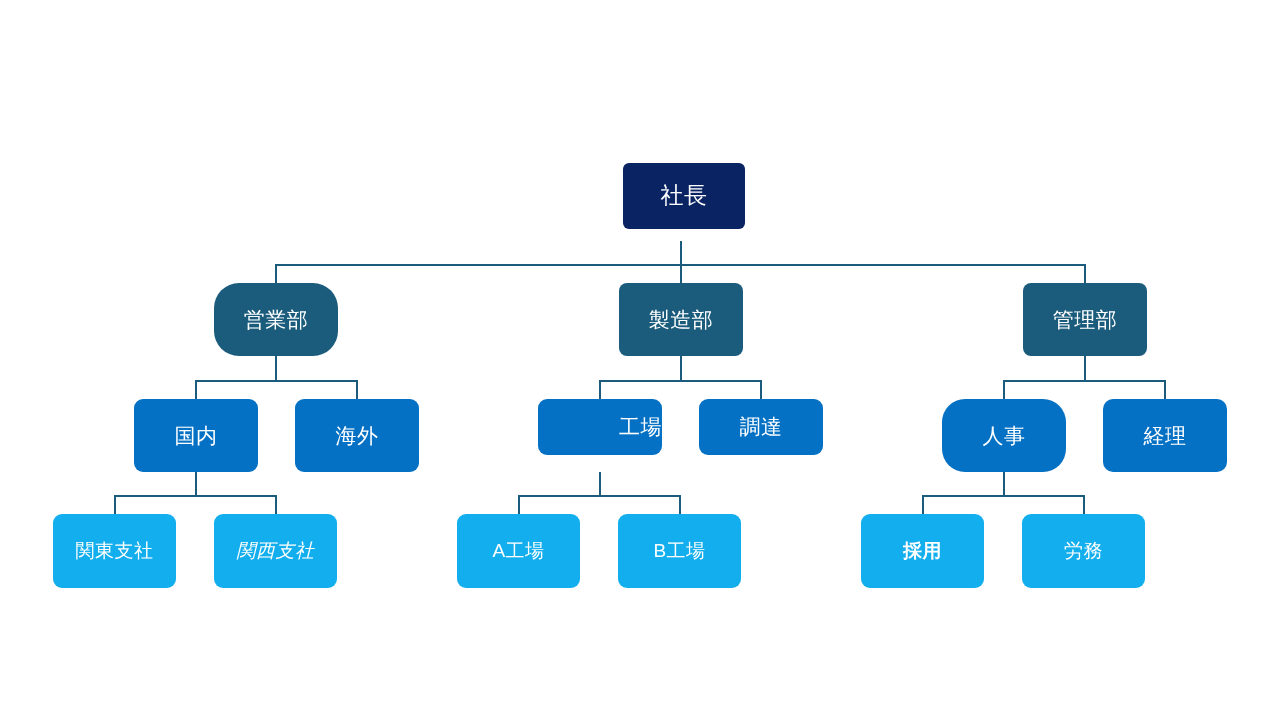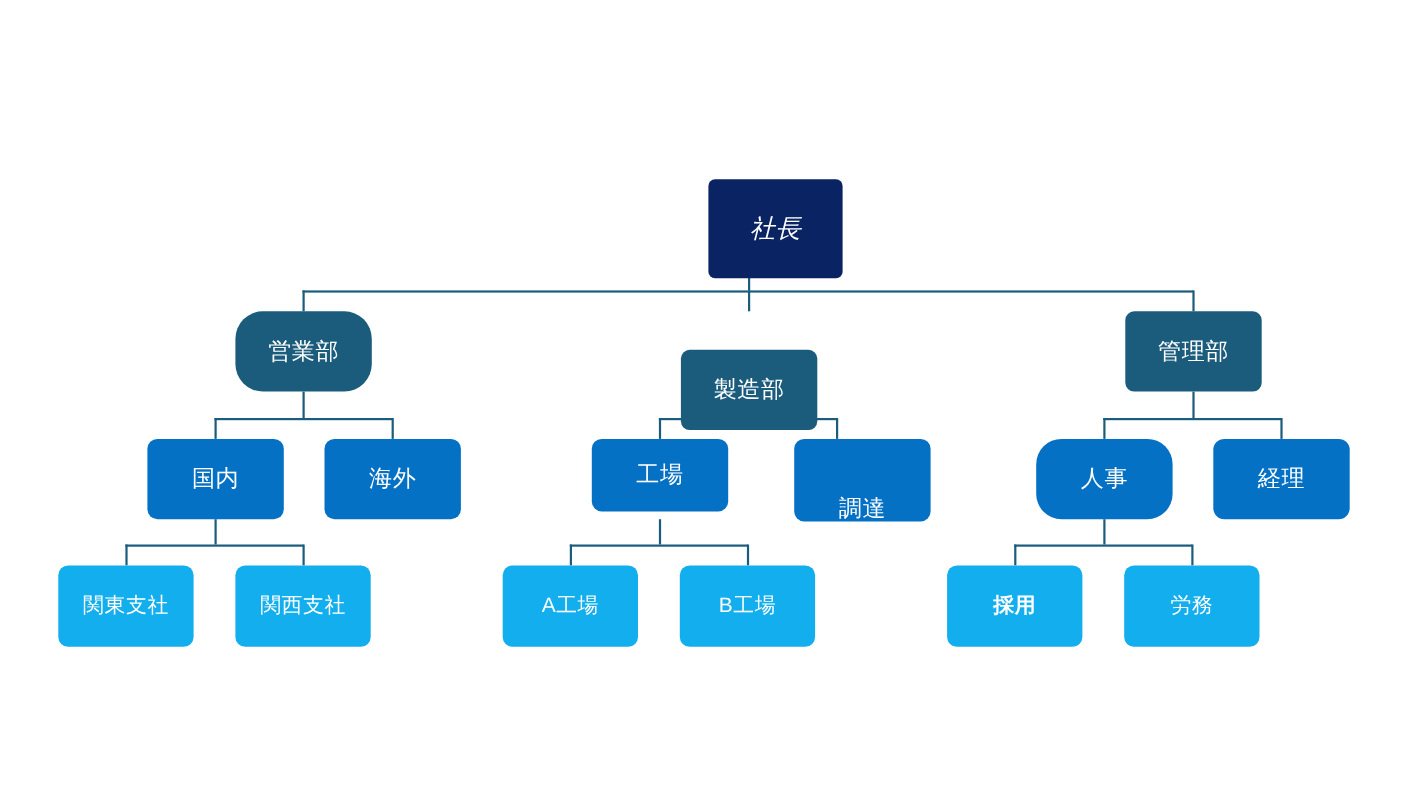--- a/index.html
+++ b/index.html
@@ -83,54 +83,54 @@
       <div class="conn conn-v" style="left: 599px; top: 472px; height: 23px; background: rgb(27, 92, 125);"></div>
       <div class="conn conn-h" style="left: 518px; top: 495px; width: 162px; background: rgb(27, 92, 125);"></div>
       <div class="conn conn-v" style="left: 518px; top: 495px; height: 19px; background: rgb(27, 92, 125);"></div>
       <div class="conn conn-v" style="left: 679px; top: 495px; height: 19px; background: rgb(27, 92, 125);"></div>
       <div class="conn conn-v" style="left: 1003px; top: 472px; height: 23px; background: rgb(27, 92, 125);"></div>
       <div class="conn conn-h" style="left: 922px; top: 495px; width: 162px; background: rgb(27, 92, 125);"></div>
       <div class="conn conn-v" style="left: 922px; top: 495px; height: 19px; background: rgb(27, 92, 125);"></div>
       <div class="conn conn-v" style="left: 1083px; top: 495px; height: 19px; background: rgb(27, 92, 125);"></div>
     </div>
   <div id="node-layer">
-      <div class="node lvl0" style="left: 644px; top: 163px; width: 122px; height: 90px; font-style: italic;">
+      <div class="node lvl0" style="left: 623px; top: 163px; width: 122px; height: 66px;">
         <span>社長</span>
       </div>
       <div class="node lvl1" style="left: 214px; top: 283px; width: 124px; height: 73px; border-radius: 25px;">
         <span>営業部</span>
       </div>
-      <div class="node lvl1" style="left: 619px; top: 283px; width: 124px; height: 73px; margin-top: 35px;">
+      <div class="node lvl1" style="left: 619px; top: 283px; width: 124px; height: 73px;">
         <span>製造部</span>
       </div>
       <div class="node lvl1" style="left: 1023px; top: 283px; width: 124px; height: 73px;">
         <span>管理部</span>
       </div>
       <div class="node lvl2" style="left: 134px; top: 399px; width: 124px; height: 73px; text-align: center;">
         <span>国内</span>
       </div>
       <div class="node lvl2" style="left: 295px; top: 399px; width: 124px; height: 73px;">
         <span>海外</span>
       </div>
-      <div class="node lvl2" style="left: 538px; top: 399px; width: 124px; height: 66px;">
+      <div class="node lvl2" style="left: 538px; top: 399px; width: 124px; height: 56px; justify-content: flex-end;">
         <span>工場</span>
       </div>
-      <div class="node lvl2" style="left: 722px; top: 399px; width: 124px; height: 75px; align-items: flex-end;">
+      <div class="node lvl2" style="left: 699px; top: 399px; width: 124px; height: 56px;">
         <span>調達</span>
       </div>
       <div class="node lvl2" style="left: 942px; top: 399px; width: 124px; height: 73px; border-radius: 23px;">
         <span>人事</span>
       </div>
       <div class="node lvl2" style="left: 1103px; top: 399px; width: 124px; height: 73px; border-radius: 10px;">
         <span>経理</span>
       </div>
       <div class="node lvl3" style="left: 53px; top: 514px; width: 123px; height: 74px;">
         <span>関東支社</span>
       </div>
-      <div class="node lvl3" style="left: 214px; top: 514px; width: 123px; height: 74px;">
+      <div class="node lvl3" style="left: 214px; top: 514px; width: 123px; height: 74px; font-style: italic;">
         <span>関西支社</span>
       </div>
       <div class="node lvl3" style="left: 457px; top: 514px; width: 123px; height: 74px;">
         <span>A工場</span>
       </div>
       <div class="node lvl3" style="left: 618px; top: 514px; width: 123px; height: 74px;">
         <span>B工場</span>
       </div>
       <div class="node lvl3" style="left: 861px; top: 514px; width: 123px; height: 74px; font-weight: bold;">
         <span>採用</span>

